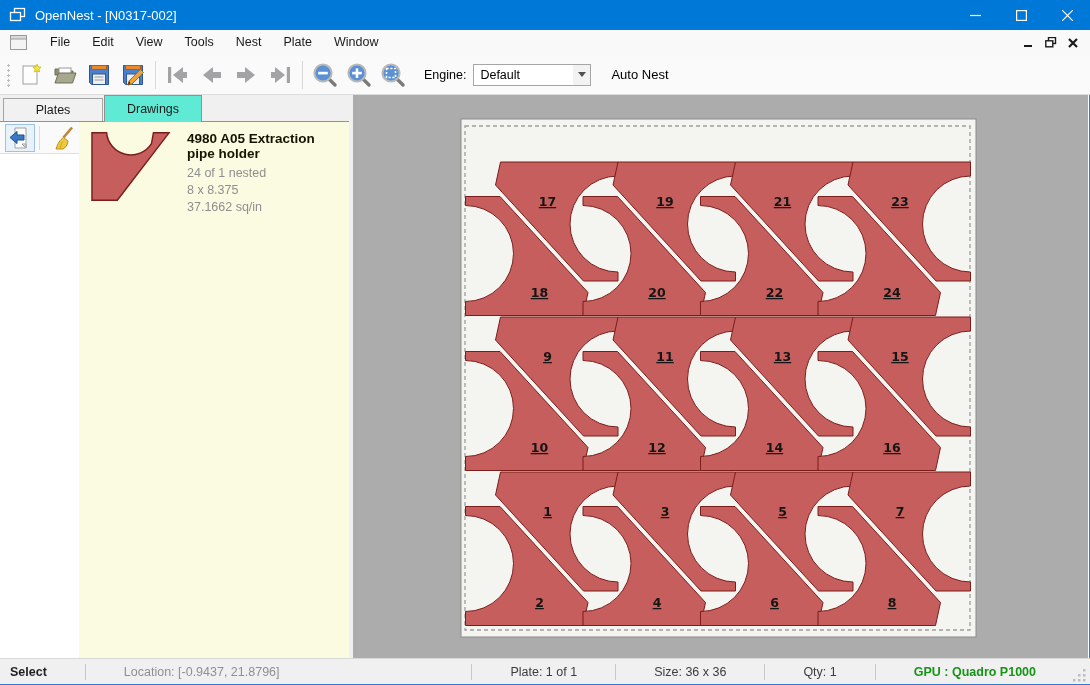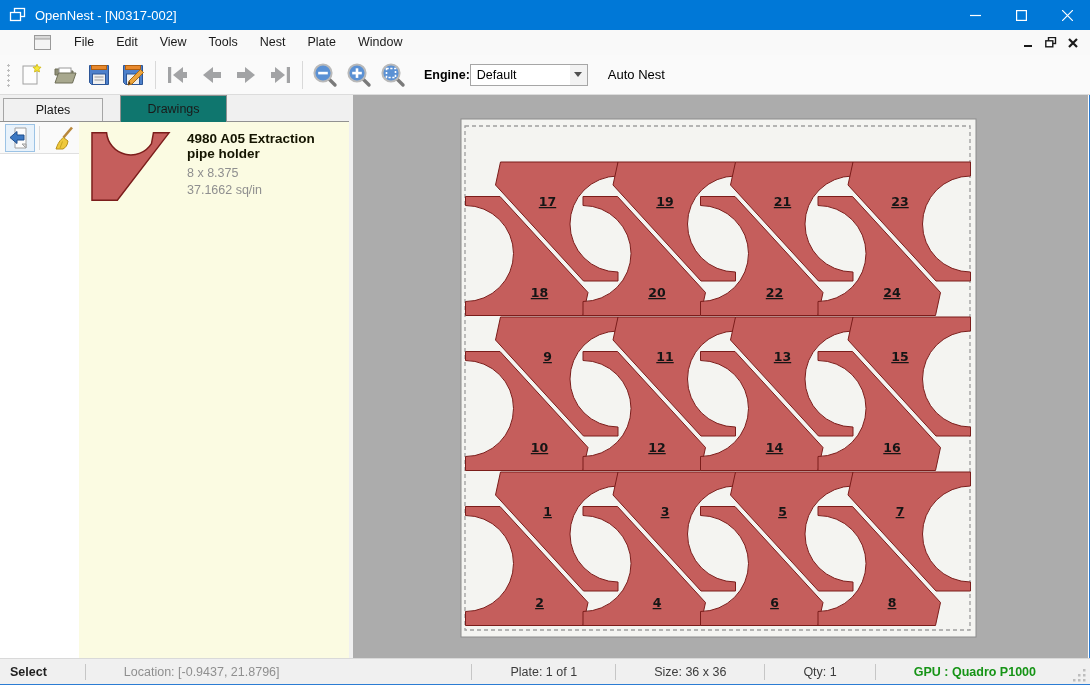--- a/index.html
+++ b/index.html
@@ -11,55 +11,55 @@
   
   #titlebar { position:absolute; left:0; top:0; width:100%; height:30px;
     display:flex; align-items:center; color:#fff; }
   #titlebar .app-icon { margin-left:9px; width:18px; height:16px; flex:none; }
   #titlebar .title { margin-left:8px; font-size:13px; }
   #caption-buttons { position:absolute; right:0; top:0; height:30px; display:flex; }
   .cap-btn { width:46px; height:30px; display:flex; align-items:center; justify-content:center; }
 
   
   #menubar { position:absolute; left:0; top:30px; width:100%; height:25px;
-    background:#f9f9f9; display:flex; align-items:center; font-size:12.5px; color:#1a1a1a;padding-left:24px; }
+    background:#f9f9f9; display:flex; align-items:center; font-size:12.5px; color:#1a1a1a; }
   #menubar .mdi-doc-icon { margin-left:10px; margin-right:12px; }
   .menu-item { padding:0 11px; height:25px; line-height:25px; }
   #mdi-controls { position:absolute; right:6px; top:0; height:25px; display:flex; align-items:center; }
   .mdi-btn { width:22px; height:22px; display:flex; align-items:center; justify-content:center; }
 
   
   #toolbar { position:absolute; left:0; top:55px; width:100%; height:40px;
     background:#fafafa; border-bottom:1px solid #dcdcdc; display:flex; align-items:center; }
   .grip { width:5px; height:26px; margin:0 4px 0 5px;
     background-image:radial-gradient(circle,#bdbdbd 1px,transparent 1.2px);
     background-size:5px 5px; background-position:1px 1px; }
   .tb-btn { width:34px; height:32px; display:flex; align-items:center; justify-content:center; }
   .tb-sep { width:1px; height:28px; background:#d9d9d9; margin:0 5px; }
   #engine-area { display:flex; align-items:center; margin-left:14px; font-size:12.5px; }
-  #engine-label { font-weight:bold; }
+  #engine-label { font-weight:normal; margin-right:7px; }
   #engine-combo { width:118px; height:22px; border:1px solid #a6a6a6; background:#fff;
     display:flex; align-items:center; position:relative;gap:44px; }
   #engine-combo .combo-text { padding-left:6px; font-size:12.5px; flex:1; }
   #engine-combo .combo-arrow { width:17px; height:20px; background:#f2f2f2;
     display:flex; align-items:center; justify-content:center; }
   #engine-combo .combo-arrow span { width:0; height:0; border-left:4px solid transparent;
     border-right:4px solid transparent; border-top:5px solid #505050; }
   #auto-nest { margin-left:14px; font-size:13px; padding:4px 6px; }
 
   
   #body { position:absolute; left:0; top:95px; width:100%; height:563px; }
 
   
   #sidebar { position:absolute; left:0; top:0; width:349px; height:563px; background:#f0f0f0; }
   #tabstrip { position:relative; height:26px; }
   .tab { position:absolute; bottom:0; text-align:center; font-size:12.5px; color:#1a1a1a; }
   .tab.inactive { left:3px; width:100px; height:23px; line-height:23px;
     background:#f1f1f1; border:1px solid #a5a5a5; border-bottom:none; }
-  .tab.active { left:120px; width:107px; height:27px; line-height:26px; background:#0f766e;
+  .tab.active { left:104px; width:98px; height:27px; line-height:26px; background:#5eead4;
     border:1px solid #919191; border-bottom:none; z-index:3; margin-bottom:-1px; }
   #side-body { position:absolute; left:0; top:26px; width:349px; height:537px;
     background:#fff; border-top:1px solid #919191; display:flex; flex-direction:row; }
   #side-toolbar { height:32px; background:#fafafa; border-bottom:1px solid #e0e0e0;
     display:flex; align-items:center; }
   .side-btn { width:30px; height:28px; margin-left:5px; display:flex;
     align-items:center; justify-content:center; }
   .side-btn.framed { border:1px solid #9cc3e5; background:#e8f2fb; }
   .side-sep { width:1px; height:24px; background:#dcdcdc; margin:0 4px; }
   #drawing-item { background:#fbfbe2; display:flex; padding:7px 10px 9px 12px; }
@@ -270,20 +270,21 @@
             </svg>
           </div>
         </div>
 
         <div id="drawing-item">
           <svg class="thumb" width="80" height="72" viewBox="0 0 82 72">
             <path d="M1 1 H16 A25 25 0 0 0 62 12 L64 1 H80 L27 70 H1 Z" fill="#C55E5C" stroke="#7B1D1B" stroke-width="1.5"></path>
           </svg>
           <div class="txt">
             <div class="item-title">4980 A05 Extraction pipe holder</div>
+            <div class="item-line">24 of 1 nested</div>
             <div class="item-line">8 x 8.375</div>
             <div class="item-line">37.1662 sq/in</div>
           </div>
         </div>
         <div style="flex:1"></div>
       </div>
     </div>
 
     <div id="splitter"></div>
 

